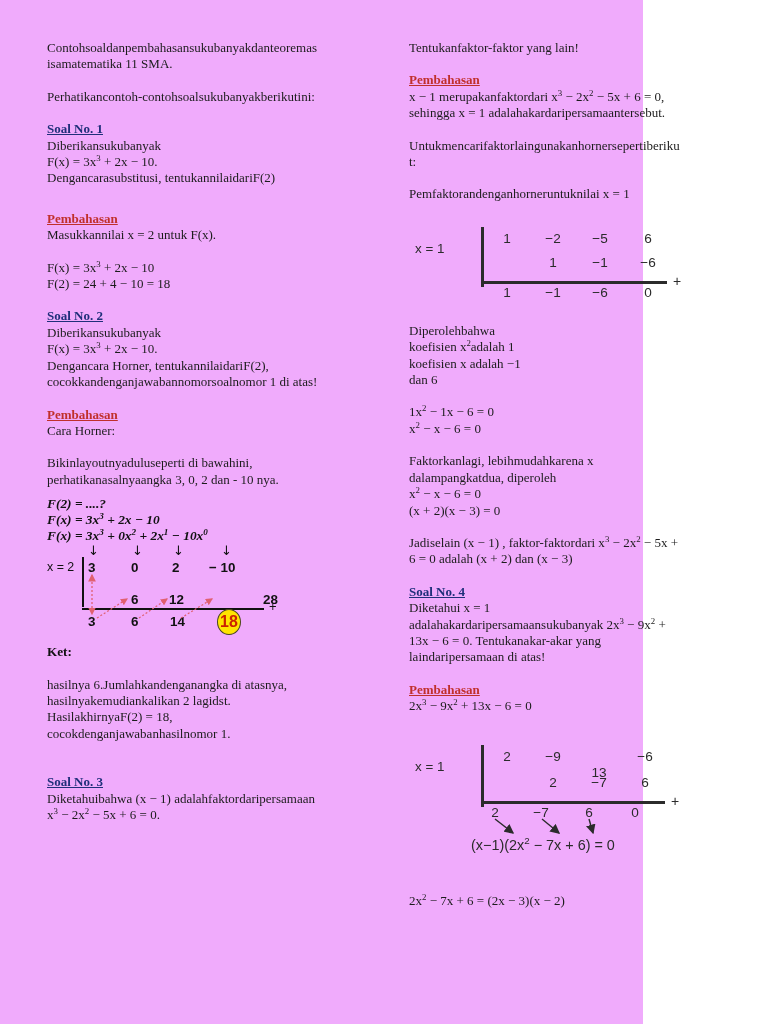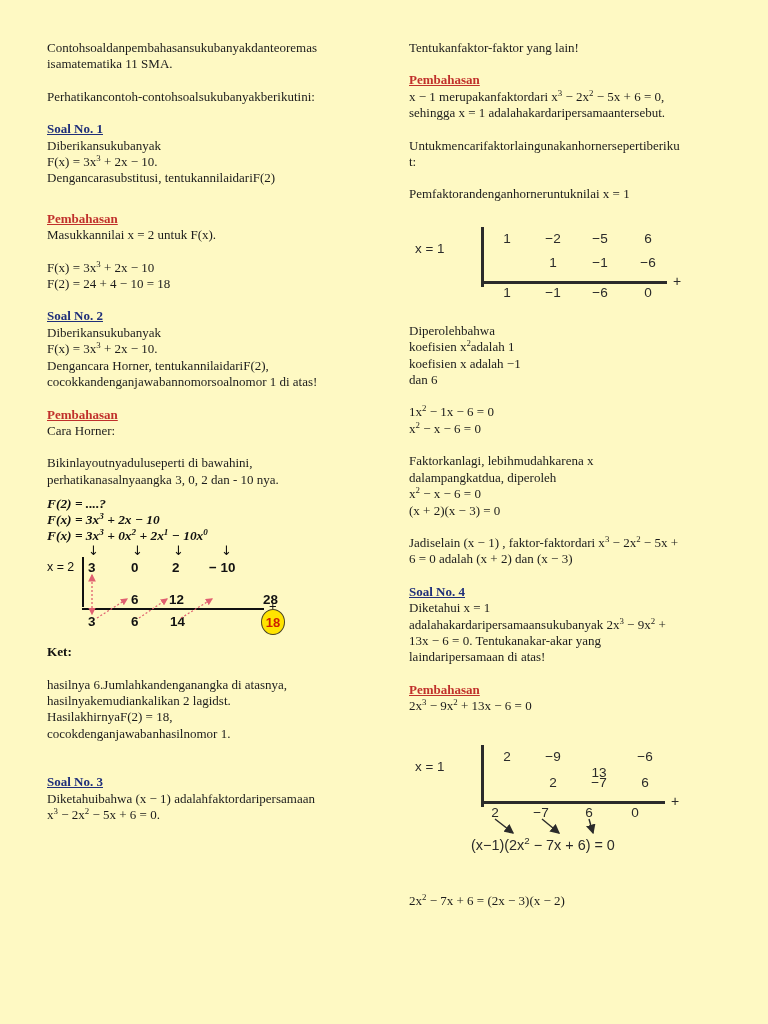--- a/index.html
+++ b/index.html
@@ -9,23 +9,23 @@
   }
   body {
     width: 768px;
     height: 1024px;
     font-family: "Liberation Serif", serif;
     color: #1a1a1a;
     overflow: hidden;
   }
   .page {
     position: relative;
-    width: 768px;
+    width: 643px;
     height: 1024px;
-    background: #fef9c3;
+    background: #f0abfc;
     box-sizing: border-box;
   }
   .col {
     position: absolute;
     top: 40px;
     width: 320px;
   }
   .col-left  { left: 47px; }
   .col-right { left: 409px; }
 
@@ -123,27 +123,26 @@
     font-family: "DejaVu Sans", sans-serif;
   }
   .circle18 {
     position: absolute;
     width: 22px;
     height: 24px;
     border-radius: 50%;
     background: #FFE400;
     border: 1.6px solid #4a4420;
     color: #cc2200;
-    font-size: 13px;
+    font-size: 16px;
     font-weight: bold;
     display: flex;
     align-items: center;
     justify-content: center;
     font-family: "Liberation Sans", sans-serif;
-    margin-left: 44px;
   }
   .fh-svg { position: absolute; left: 0; top: 0; }
 
   
   .fig-synth {
     position: relative;
     font-family: "Liberation Sans", sans-serif;
   }
   .fs-x {
     position: absolute;

